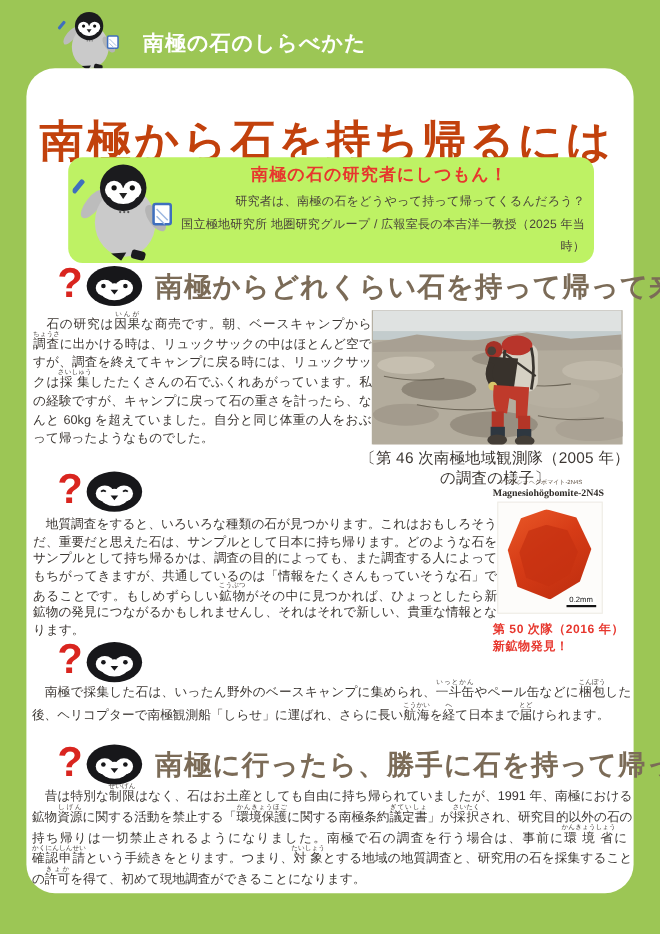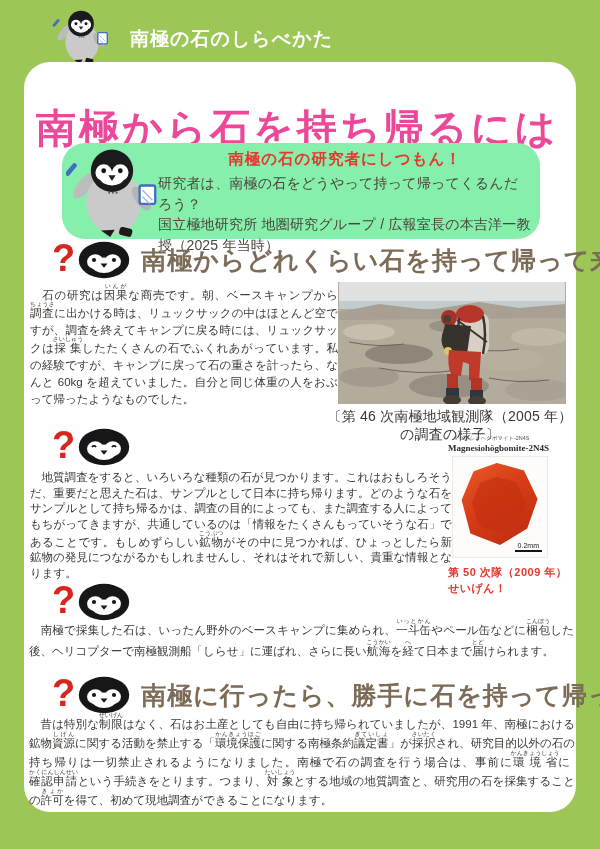--- a/index.html
+++ b/index.html
@@ -21,36 +21,36 @@
     position:absolute;left:130px;top:26px;
     color:#ffffff;font-weight:bold;font-size:19px;letter-spacing:1px;
   }
   
   .card{
     position:absolute;left:24px;top:62px;width:552px;height:750px;
     background:#ffffff;border-radius:26px;
   }
   .main-title{
     position:absolute;left:12px;top:12px;width:534px;
-    color:#ec4899;font-size:40px;font-weight:bold;letter-spacing:3px;
+    color:#c2410c;font-size:40px;font-weight:bold;letter-spacing:3px;
     white-space:nowrap;
   }
   
   .interview{
     position:absolute;left:38px;top:81px;width:478px;height:96px;
-    background:#86efac;border-radius:23px;
+    background:#bef264;border-radius:13px;
   }
   .mascot-box{position:absolute;left:4px;top:2px;width:92px;height:92px;}
   .interview-content{position:absolute;left:96px;top:6px;right:8px;}
   .interview-title{
     color:#e7372e;font-weight:bold;font-size:15.5px;text-align:center;
     letter-spacing:1px;margin-bottom:3px;
   }
   .interview-line{
-    color:#4b453c;font-size:14px;line-height:20.5px;letter-spacing:0.2px;
+    color:#4b453c;font-size:11px;line-height:20.5px;letter-spacing:0.2px;text-align:right;
   }
   
   .q-header{
     position:absolute;left:28px;display:flex;align-items:center;height:42px;
   }
   .q-mark{
     color:#d9251f;font-size:38px;font-weight:900;line-height:38px;
     margin-right:2px;transform:translateY(-2px);
   }
   .q-penguin{width:54px;height:40px;}
@@ -233,22 +233,22 @@
     <div class="body-text q2-body">　地質調査をすると、いろいろな種類の石が見つかります。これはおもしろそうだ、重要だと思えた石は、サンプルとして日本に持ち帰ります。どのような石をサンプルとして持ち帰るかは、調査の目的によっても、また調査する人によってもちがってきますが、共通しているのは「情報をたくさんもっていそうな石」であることです。もしめずらしい<ruby>鉱物<rt>こうぶつ</rt></ruby>がその中に見つかれば、ひょっとしたら新鉱物の発見につながるかもしれませんし、それはそれで新しい、貴重な情報となります。</div>
 
     <div class="mineral-fig">
       <div class="mineral-cap-ja">マグネシオヘグボマイト-2N4S</div>
       <div class="mineral-cap-en">Magnesiohögbomite-2N4S</div>
       <div class="mineral-photo">
         <div class="crystal"></div>
         <div class="crystal-core"></div>
         <div class="scale-bar">0.2mm</div>
       </div>
-      <div class="mineral-note">第 50 次隊（2009 年）</div>
-      <div class="mineral-note" style="margin-top:0;">せいげん！</div>
+      <div class="mineral-note">第 50 次隊（2016 年）</div>
+      <div class="mineral-note" style="margin-top:0;">新鉱物発見！</div>
     </div>
 
     <div class="q-header qh-3">
       <span class="q-mark">?</span>
       <svg class="q-penguin" viewBox="0 0 62 46">
         <ellipse cx="31" cy="23" rx="29" ry="21" fill="#17171a"></ellipse>
         <ellipse cx="21" cy="25" rx="9.5" ry="8.5" fill="#ffffff"></ellipse>
         <ellipse cx="41" cy="25" rx="9.5" ry="8.5" fill="#ffffff"></ellipse>
         <ellipse cx="31" cy="29" rx="14" ry="9" fill="#ffffff"></ellipse>
         <circle cx="19.5" cy="23" r="2.4" fill="#17171a"></circle>

